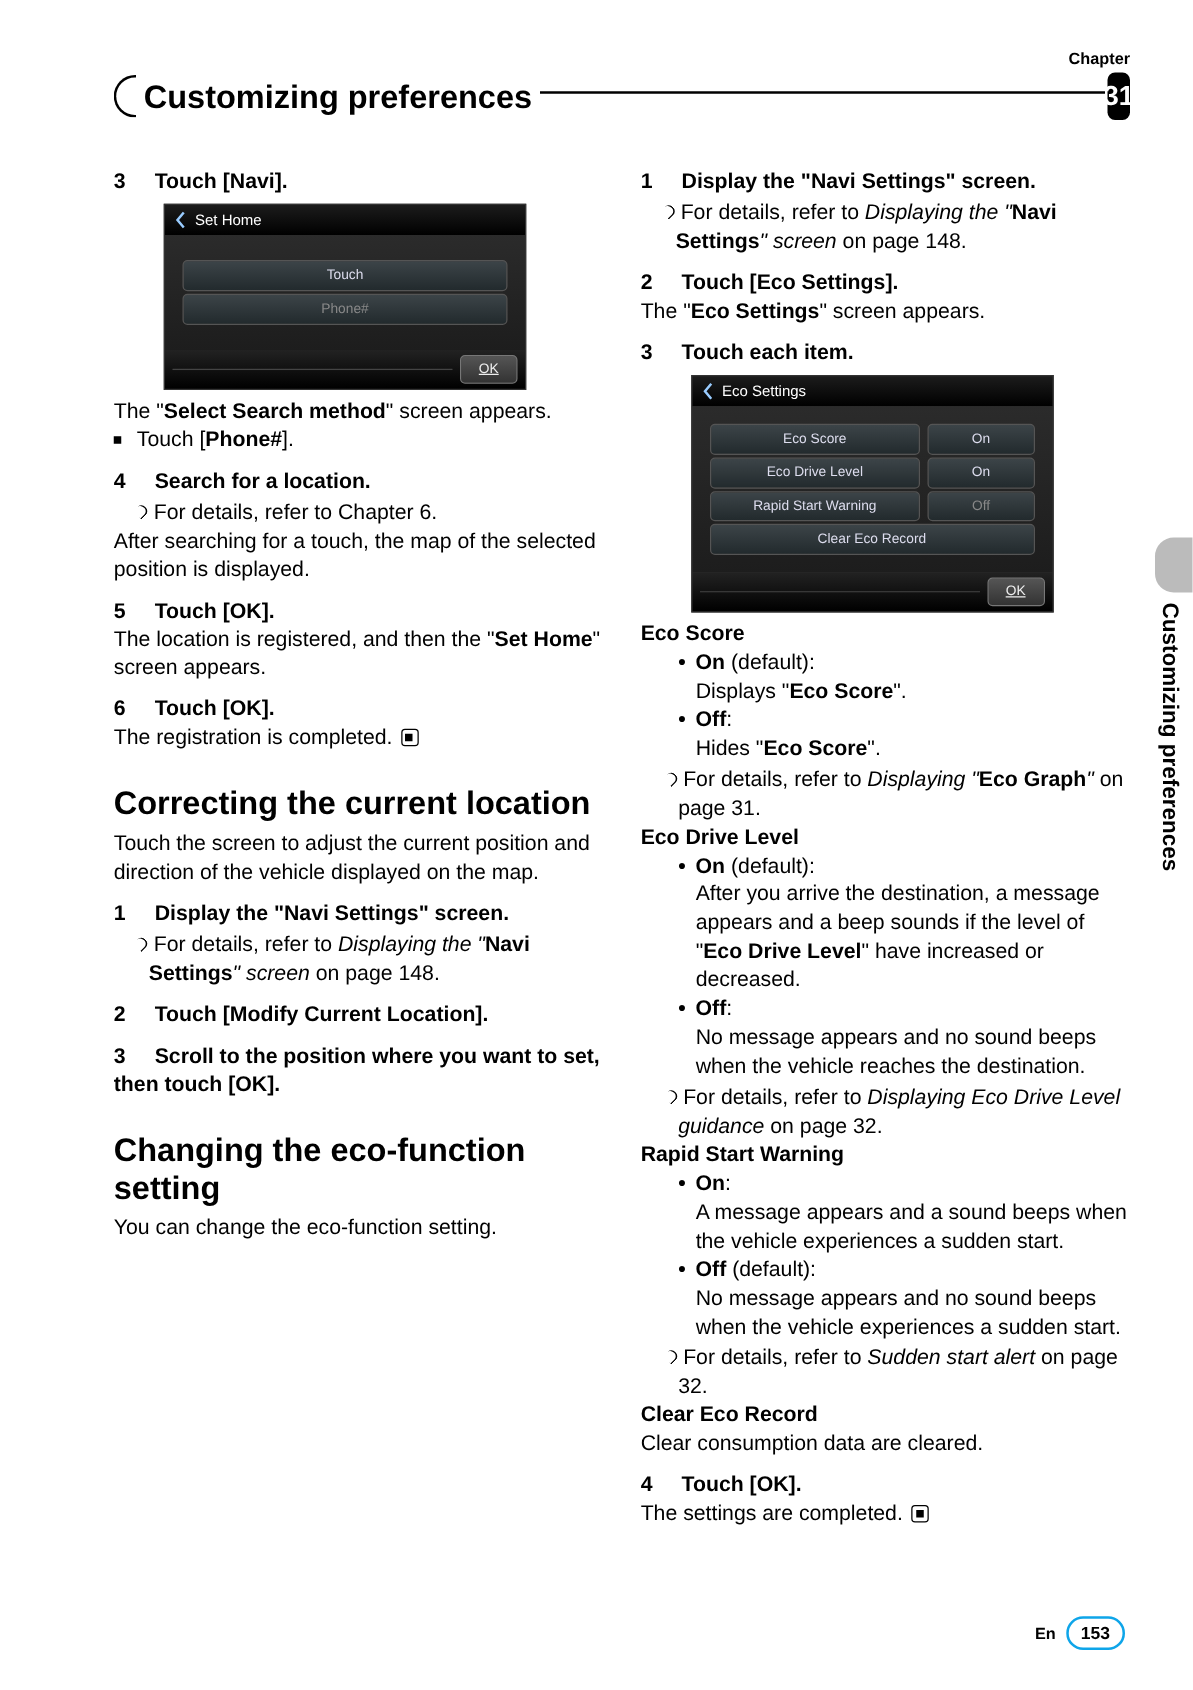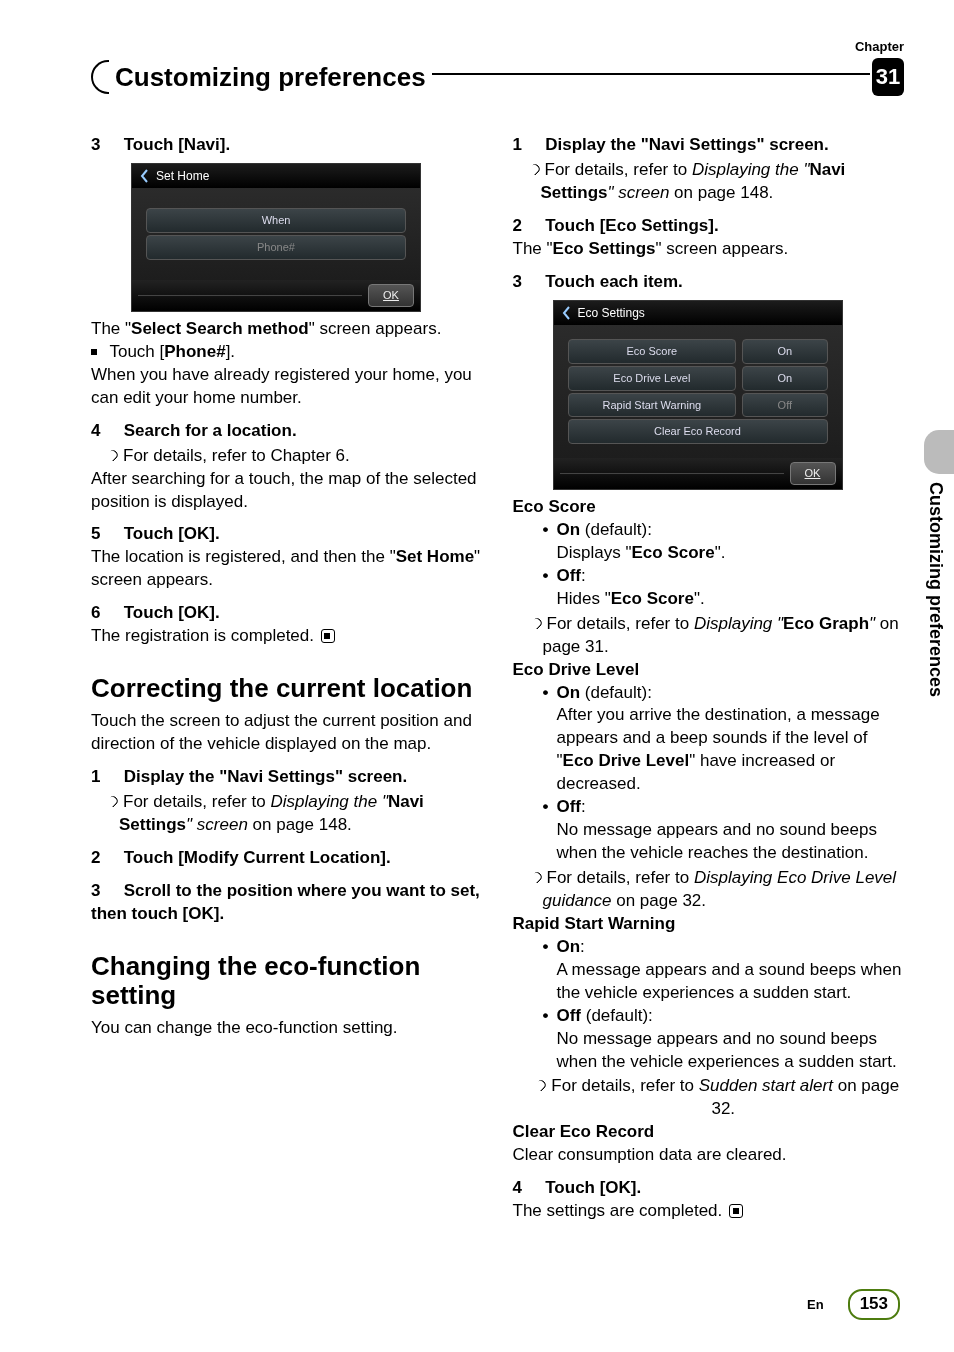--- a/index.html
+++ b/index.html
@@ -45,21 +45,21 @@
     line-height: 34px;
   }
   .header-line {
     flex: 1;
     height: 2px;
     background: #000;
     margin-top: 15px;
     align-self: flex-start;
   }
   .chapter-badge {
-    width: 32px;
+    width: 18px;
     height: 38px;
     background: #000;
     color: #fff;
     font-weight: 800;
     font-size: 22px;
     border-radius: 6px;
     display: flex;
     align-items: center;
     justify-content: center;
     margin-left: 2px;
@@ -176,26 +176,26 @@
   .side-notch{
     width:30px;height:44px;background:#bbb;border-radius:15px 0 0 15px;margin-bottom:6px;
   }
   .side-text{
     writing-mode:vertical-rl;
     font-weight:800; font-size:18px;
     padding-top:2px;
   }
   .footer{
     position:absolute; bottom:32px; right:54px;
-    display:flex; align-items:center; gap:24px;
+    display:flex; align-items:center; gap:8px;
   }
   .footer .en{font-size:13px;font-weight:700;}
   .page-num{
-    border:2px solid #4d7c0f; border-radius:14px;
-    padding:2px 10px; font-weight:800; font-size:17px;
+    border:2px solid #0ea5e9; border-radius:14px;
+    padding:2px 10px; font-weight:800; font-size:14px;
   }
   p{margin:0;}
 </style>
 </head>
 <body>
 
 <div class="page">
   <div class="chapter-label">Chapter</div>
 
   <div class="header-bar">
@@ -216,39 +216,38 @@
 
       <div class="shot">
         <div class="shot-header">
           <svg viewBox="0 0 10 14">
               <path d="M7 1 L2 7 L7 13" stroke="#9cf" stroke-width="2" fill="none"></path>
             </svg>
           <span>Set Home</span>
         </div>
         <div class="shot-body">
           <div class="shot-row">
-              <div class="shot-btn">When</div>
+              <div class="shot-btn">Touch</div>
             </div>
           <div class="shot-row">
               <div class="shot-btn dim">Phone#</div>
             </div>
         </div>
         <div class="shot-footer">
           <div class="shot-divider"></div>
           <div class="shot-ok">OK</div>
         </div>
       </div>
 
       <p>
         <span>The "</span><span class="bold">Select Search method</span><span>" screen appears.</span>
       </p>
       <p class="square-bullet">
         <span>Touch [</span><span class="bold">Phone#</span><span>].</span>
       </p>
-      <p>When you have already registered your home, you can edit your home number.</p>
 
       <p class="step">
         <span class="step-num">4</span>
         <span class="step-title">Search for a location.</span>
       </p>
       <p class="sub-bullet"><span class="ref-arrow"></span><span>For details, refer to Chapter 6.</span></p>
       <p>After searching for a touch, the map of the selected position is displayed.</p>
 
       <p class="step">
         <span class="step-num">5</span>
@@ -352,21 +351,21 @@
       <p class="indent44"><span>After you arrive the destination, a message appears and a beep sounds if the level of "</span><span class="bold">Eco Drive Level</span><span>" have increased or decreased.</span></p>
       <p class="dot-bullet"><span class="bold">Off</span><span>:</span></p>
       <p class="indent44">No message appears and no sound beeps when the vehicle reaches the destination.</p>
       <p class="sub-bullet" style="padding-left:30px;"><span class="ref-arrow"></span><span>For details, refer to </span><span class="italic">Displaying Eco Drive Level guidance</span><span> on page 32.</span></p>
 
       <p class="bold">Rapid Start Warning</p>
       <p class="dot-bullet"><span class="bold">On</span><span>:</span></p>
       <p class="indent44">A message appears and a sound beeps when the vehicle experiences a sudden start.</p>
       <p class="dot-bullet"><span class="bold">Off</span><span> (default):</span></p>
       <p class="indent44">No message appears and no sound beeps when the vehicle experiences a sudden start.</p>
-      <p class="sub-bullet" style="padding-left:30px;text-align:center;"><span class="ref-arrow"></span><span>For details, refer to </span><span class="italic">Sudden start alert</span><span> on page 32.</span></p>
+      <p class="sub-bullet" style="padding-left:30px;"><span class="ref-arrow"></span><span>For details, refer to </span><span class="italic">Sudden start alert</span><span> on page 32.</span></p>
 
       <p class="bold">Clear Eco Record</p>
       <p>Clear consumption data are cleared.</p>
 
       <p class="step">
         <span class="step-num">4</span>
         <span class="step-title">Touch [OK].</span>
       </p>
       <p><span>The settings are completed.</span> <span class="end-mark"></span></p>
     </div>

